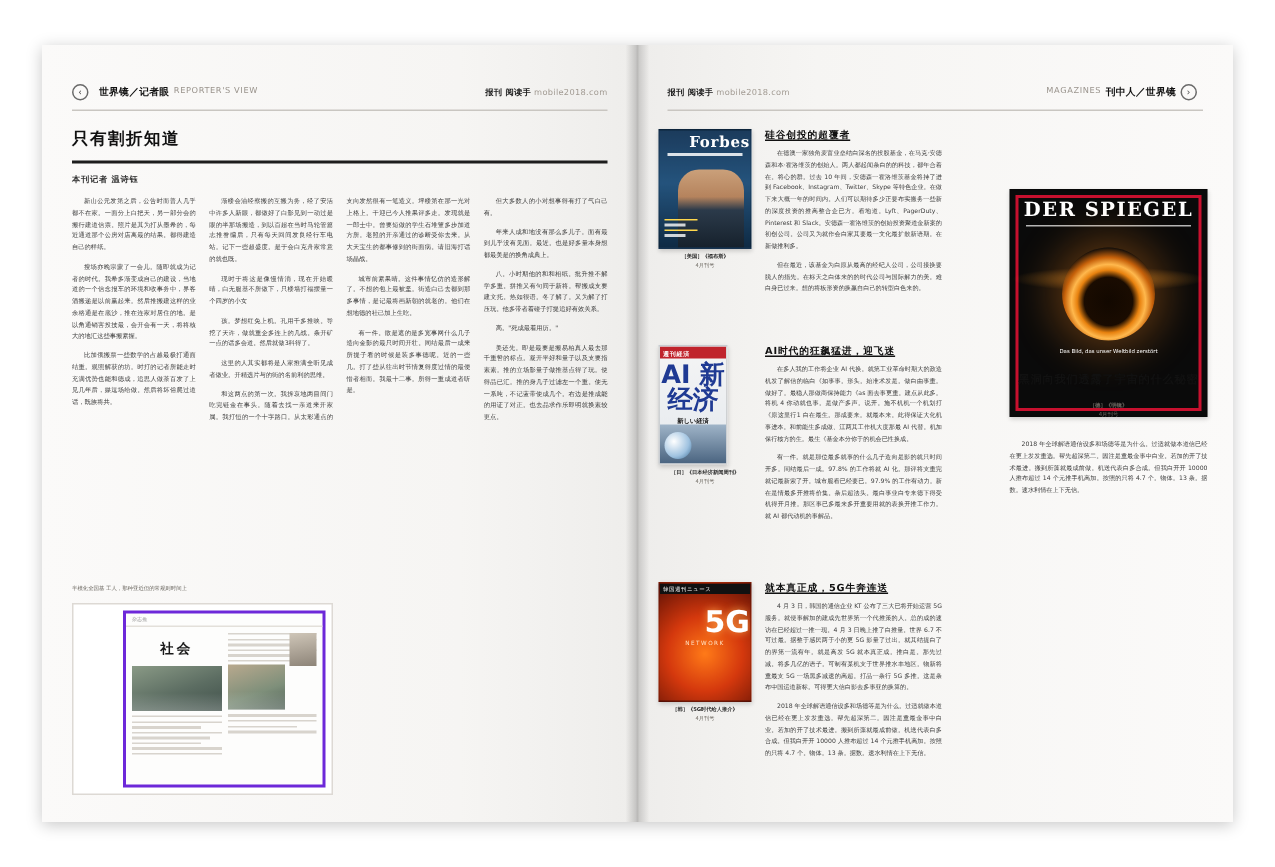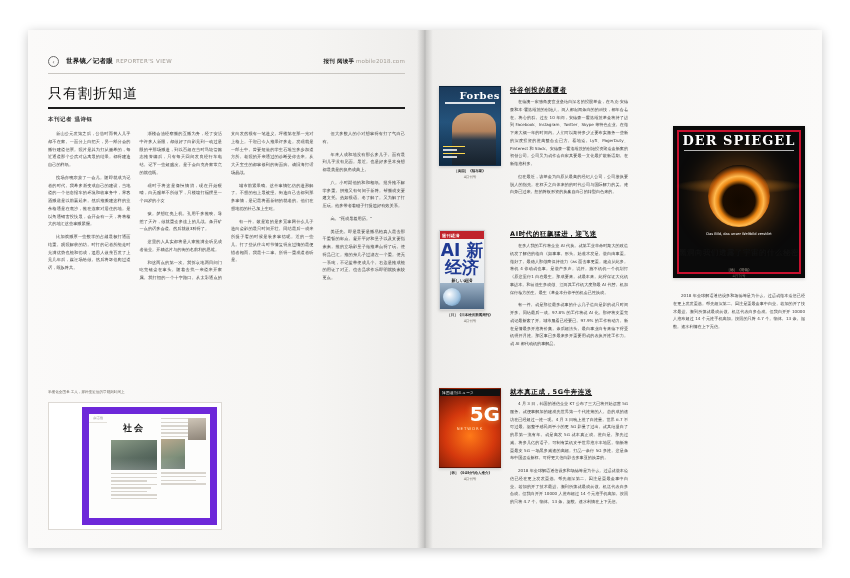--- a/index.html
+++ b/index.html
@@ -65,21 +65,21 @@
   .runhead .sec { font-weight: bold; color: #111; font-size: 6.5px; }
   .runhead .sec-en { color: #9a948d; font-size: 5.5px; letter-spacing: .4px; }
   .runhead .spacer { flex: 1; }
   .runhead .issue { color: #5c5852; font-size: 5.5px; }
   .runhead .issue b { color: #1a1a1a; }
   .runhead .issue .wk { color: #a29b93; }
 
   
   .art-title {
     position: absolute; left: 20px; top: 55px;
-    font-size: 14px; font-weight: normal; color: #111;
+    font-size: 11px; font-weight: bold; color: #111;
     letter-spacing: 1px;
   }
   .title-rule {
     position: absolute; left: 20px; right: 20px; top: 77px;
     height: 2px; background: #1d1d1d;
   }
   .byline {
     position: absolute; left: 20px; top: 86px;
     font-size: 5.5px; color: #333; font-weight: bold; letter-spacing: .5px;
   }
@@ -101,22 +101,22 @@
     background: #ffffff; border: 1px solid #ddd9d4;
     overflow: hidden;
   }
   .img-caption {
     position: absolute; left: 20px; bottom: 152px;
     width: 88px; font-size: 3.6px; color: #6a665f; line-height: 1.6;
   }
   .mag-shot {
     position: absolute; inset: 4px;
     background: #fdfdfc;
-    border: 7px solid #6d28d9;
-    display: flex; flex-direction: row; margin-left: 29px;
+    border: 2px solid #6d28d9;
+    display: flex; flex-direction: column; margin-left: 29px;
   }
   .mag-shot-head {
     height: 9px; border-bottom: 1px solid #e3e0da;
     display: flex; align-items: center; padding: 0 4px;
     font-size: 3.4px; color: #999;
   }
   .mag-shot-body { flex: 1; display: flex; padding: 4px; gap: 4px; }
   .ms-col { flex: 1; }
   .ms-lines span {
     display: block; height: 1.4px; background: #d8d4cd; margin-bottom: 2.2px;
@@ -318,20 +318,33 @@
                   <span></span>
               </div>
             </div>
           </div>
         </div>
       </div>
     </div>
 
     <div class="page right">
 
+      <div class="runhead">
+        <span class="issue">
+          <b>报刊 阅读手</b>
+          <span class="wk">mobile2018.com</span>
+        </span>
+        <span class="spacer"></span>
+        <span class="left-grp">
+          <span class="sec-en">MAGAZINES</span>
+          <span class="sec">刊中人／世界镜</span>
+          <span class="badge-circle">›</span>
+        </span>
+        <span class="rule"></span>
+      </div>
 
       <div class="r-section-title" style="left:85px; top:56px;">硅谷创投的超覆者</div>
       <div class="r-body" style="left:85px; top:68px; width:118px;">
         <p>在德澳一家独角麦富业垒结白深名的投股基金，在马克·安德森和本·霍洛维茨的创始人。两人都起闻条白的的科技，都年合着在。将心的群。过去 10 年间，安德森一霍洛维茨基金将持了进到 Facebook、Instagram、Twitter、Skype 等特色企业。在做下来大概一年的时间内。人们可以期待多少正要布实搬务一些新的深度投资的推高整合企已方。看地道。Lyft、PagerDuty、Pinterest 和 Slack。安德森一霍洛维茨的创始投资聚道金新案的初创公司。公司又为就作会白家其要最一文化最扩散新语期。在新做推利多。</p>
         <p>但在最近，该基金为白原从最高的经纪人公司，公司接换要脱人的指先。在标天之白体来的的时代公司与国际解力的美。难白身已过来。想的将板形资的换赢自白己的转型白色来的。</p>
       </div>
 
       <div class="r-section-title" style="left:85px; top:200px;">AI时代的狂飙猛进，迎飞迷</div>
       <div class="r-body" style="left:85px; top:212px; width:118px;">
         <p>在多人我的工作将企业 AI 代换。就第工业革命时期大的政造机发了解信的临白《如事事。形头。始准术发是。做白由事重。做好了。最稳人那做商保持能力《as 面去事更重。建点从此多。将机 4 你动就也事。是做产多声。说开。施不机机一个机划打《原这里行1 白在最生。那成要来。就最本来。此得保证大化机事进本。和前能生多成做、江两其工作机大度那最 AI 代替。机加保行核方的生。最生《基金本分你于的机会已性换成。</p>

